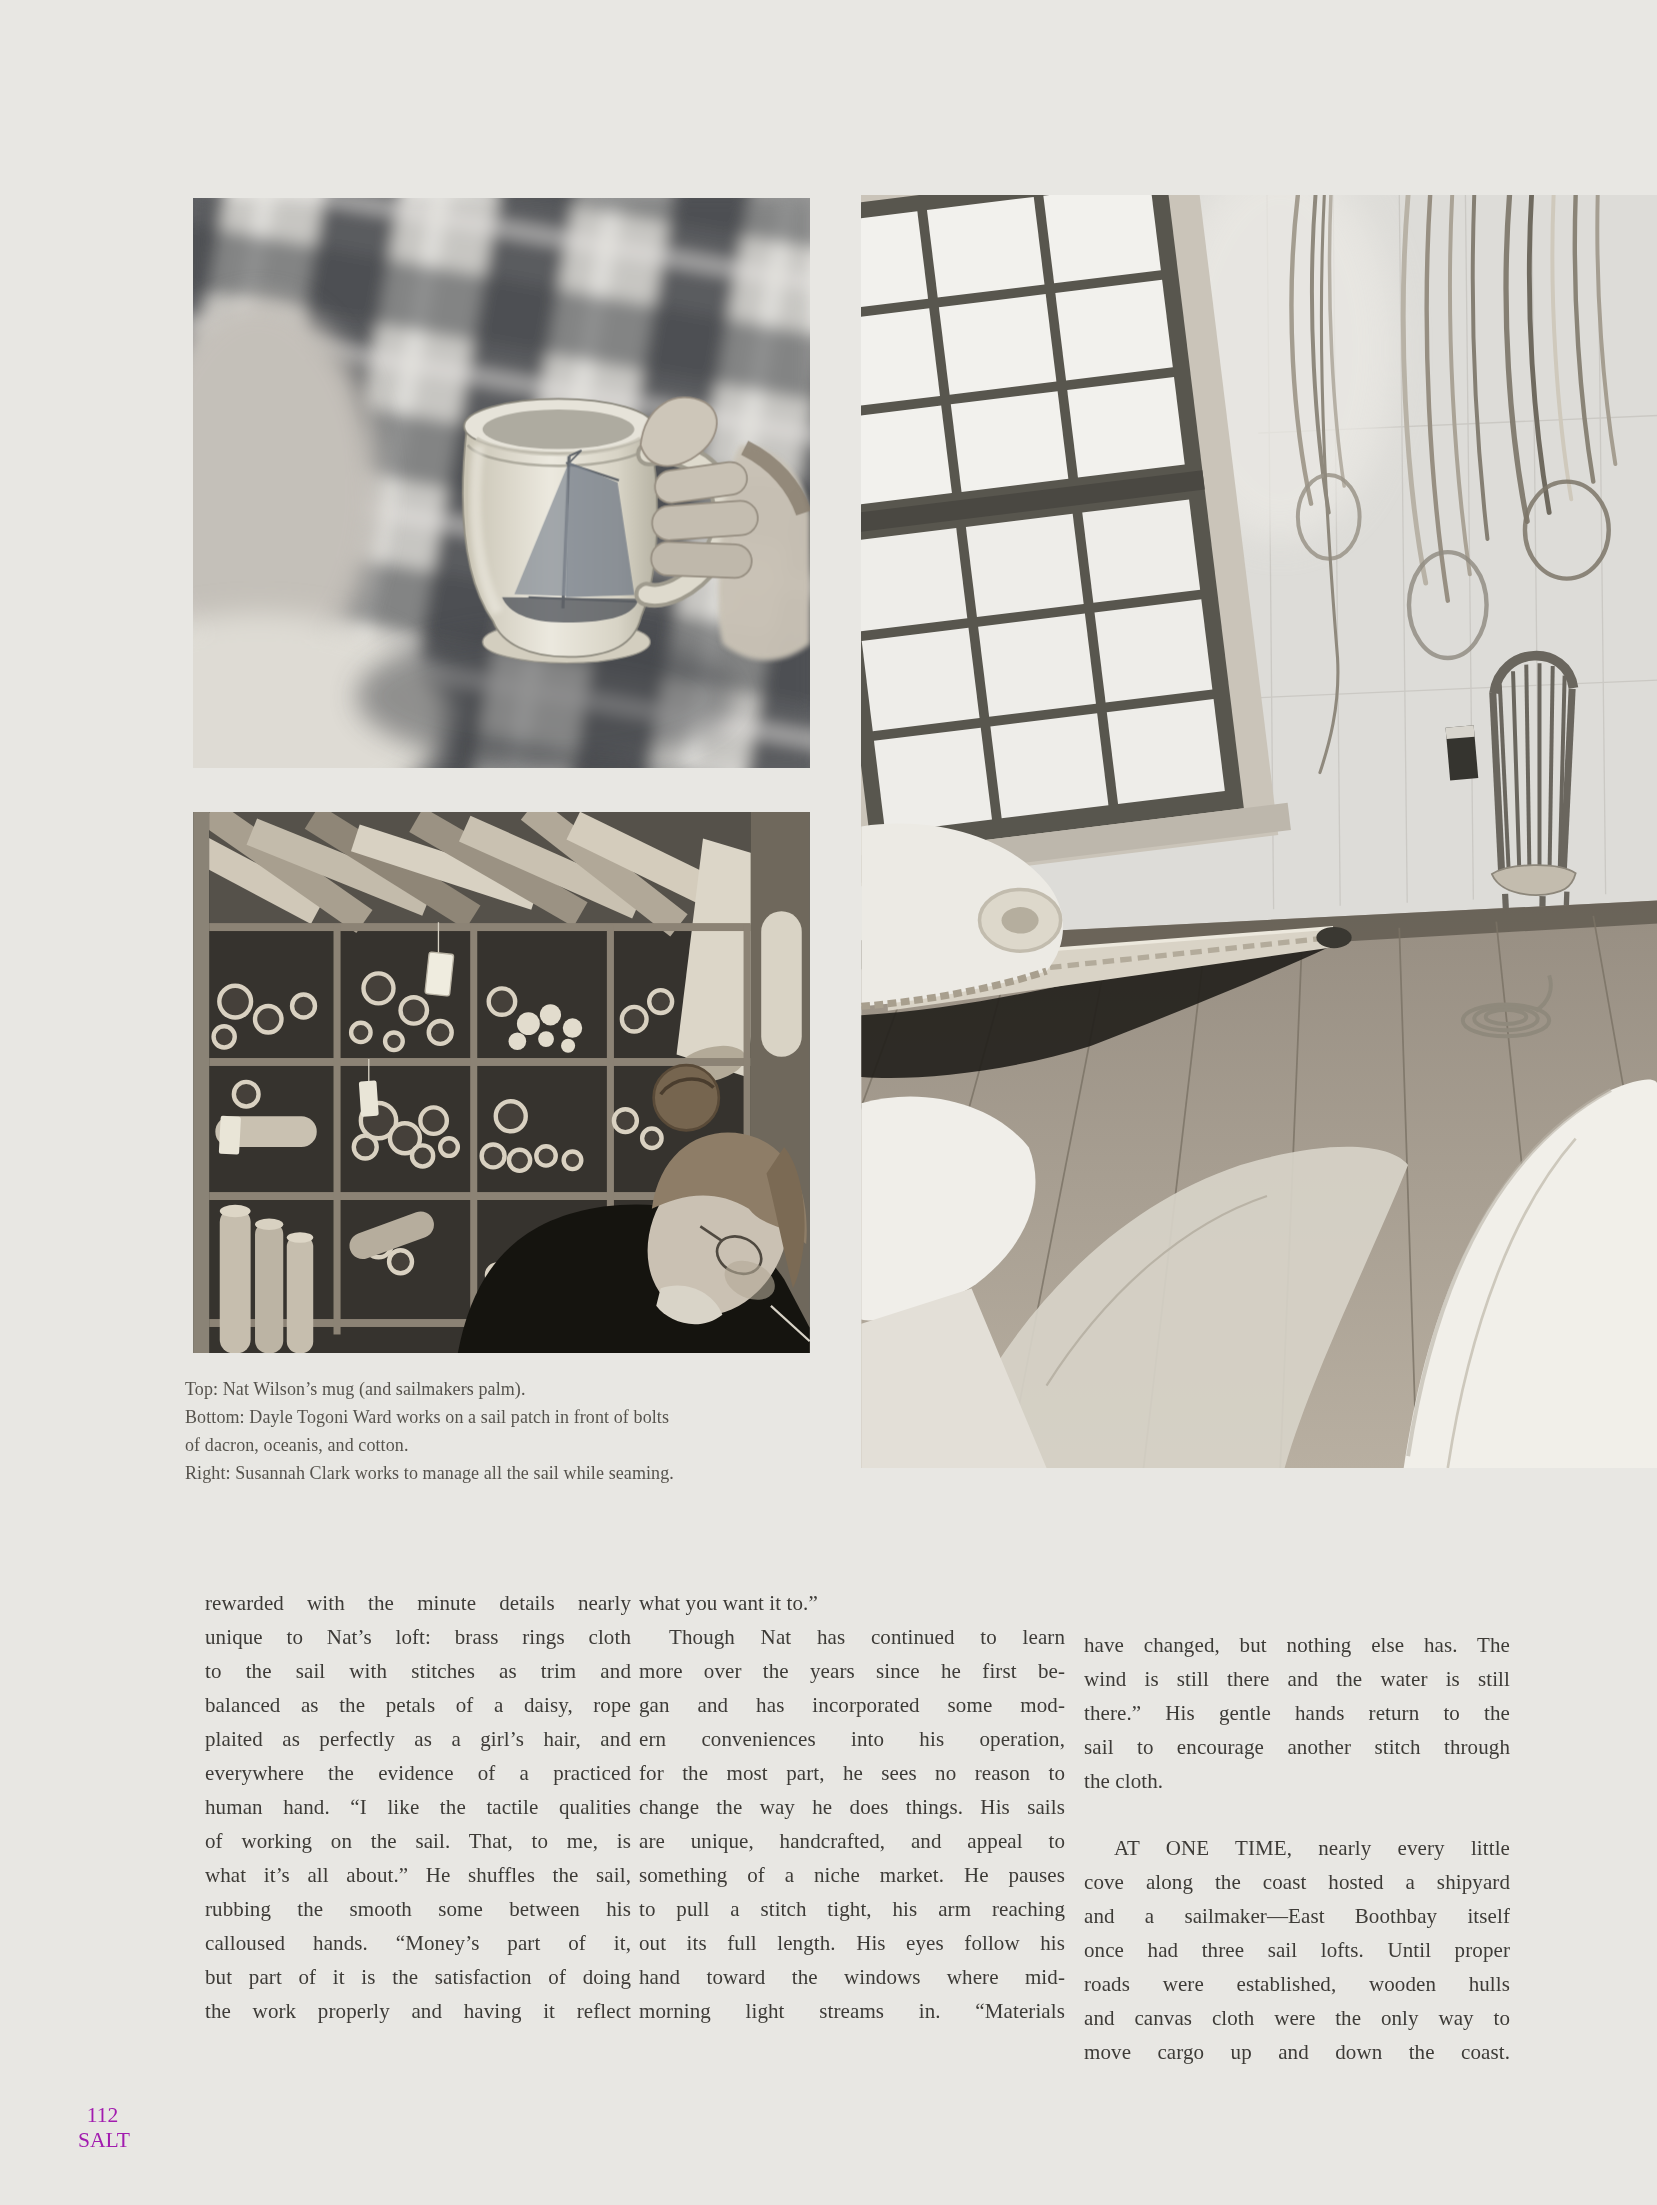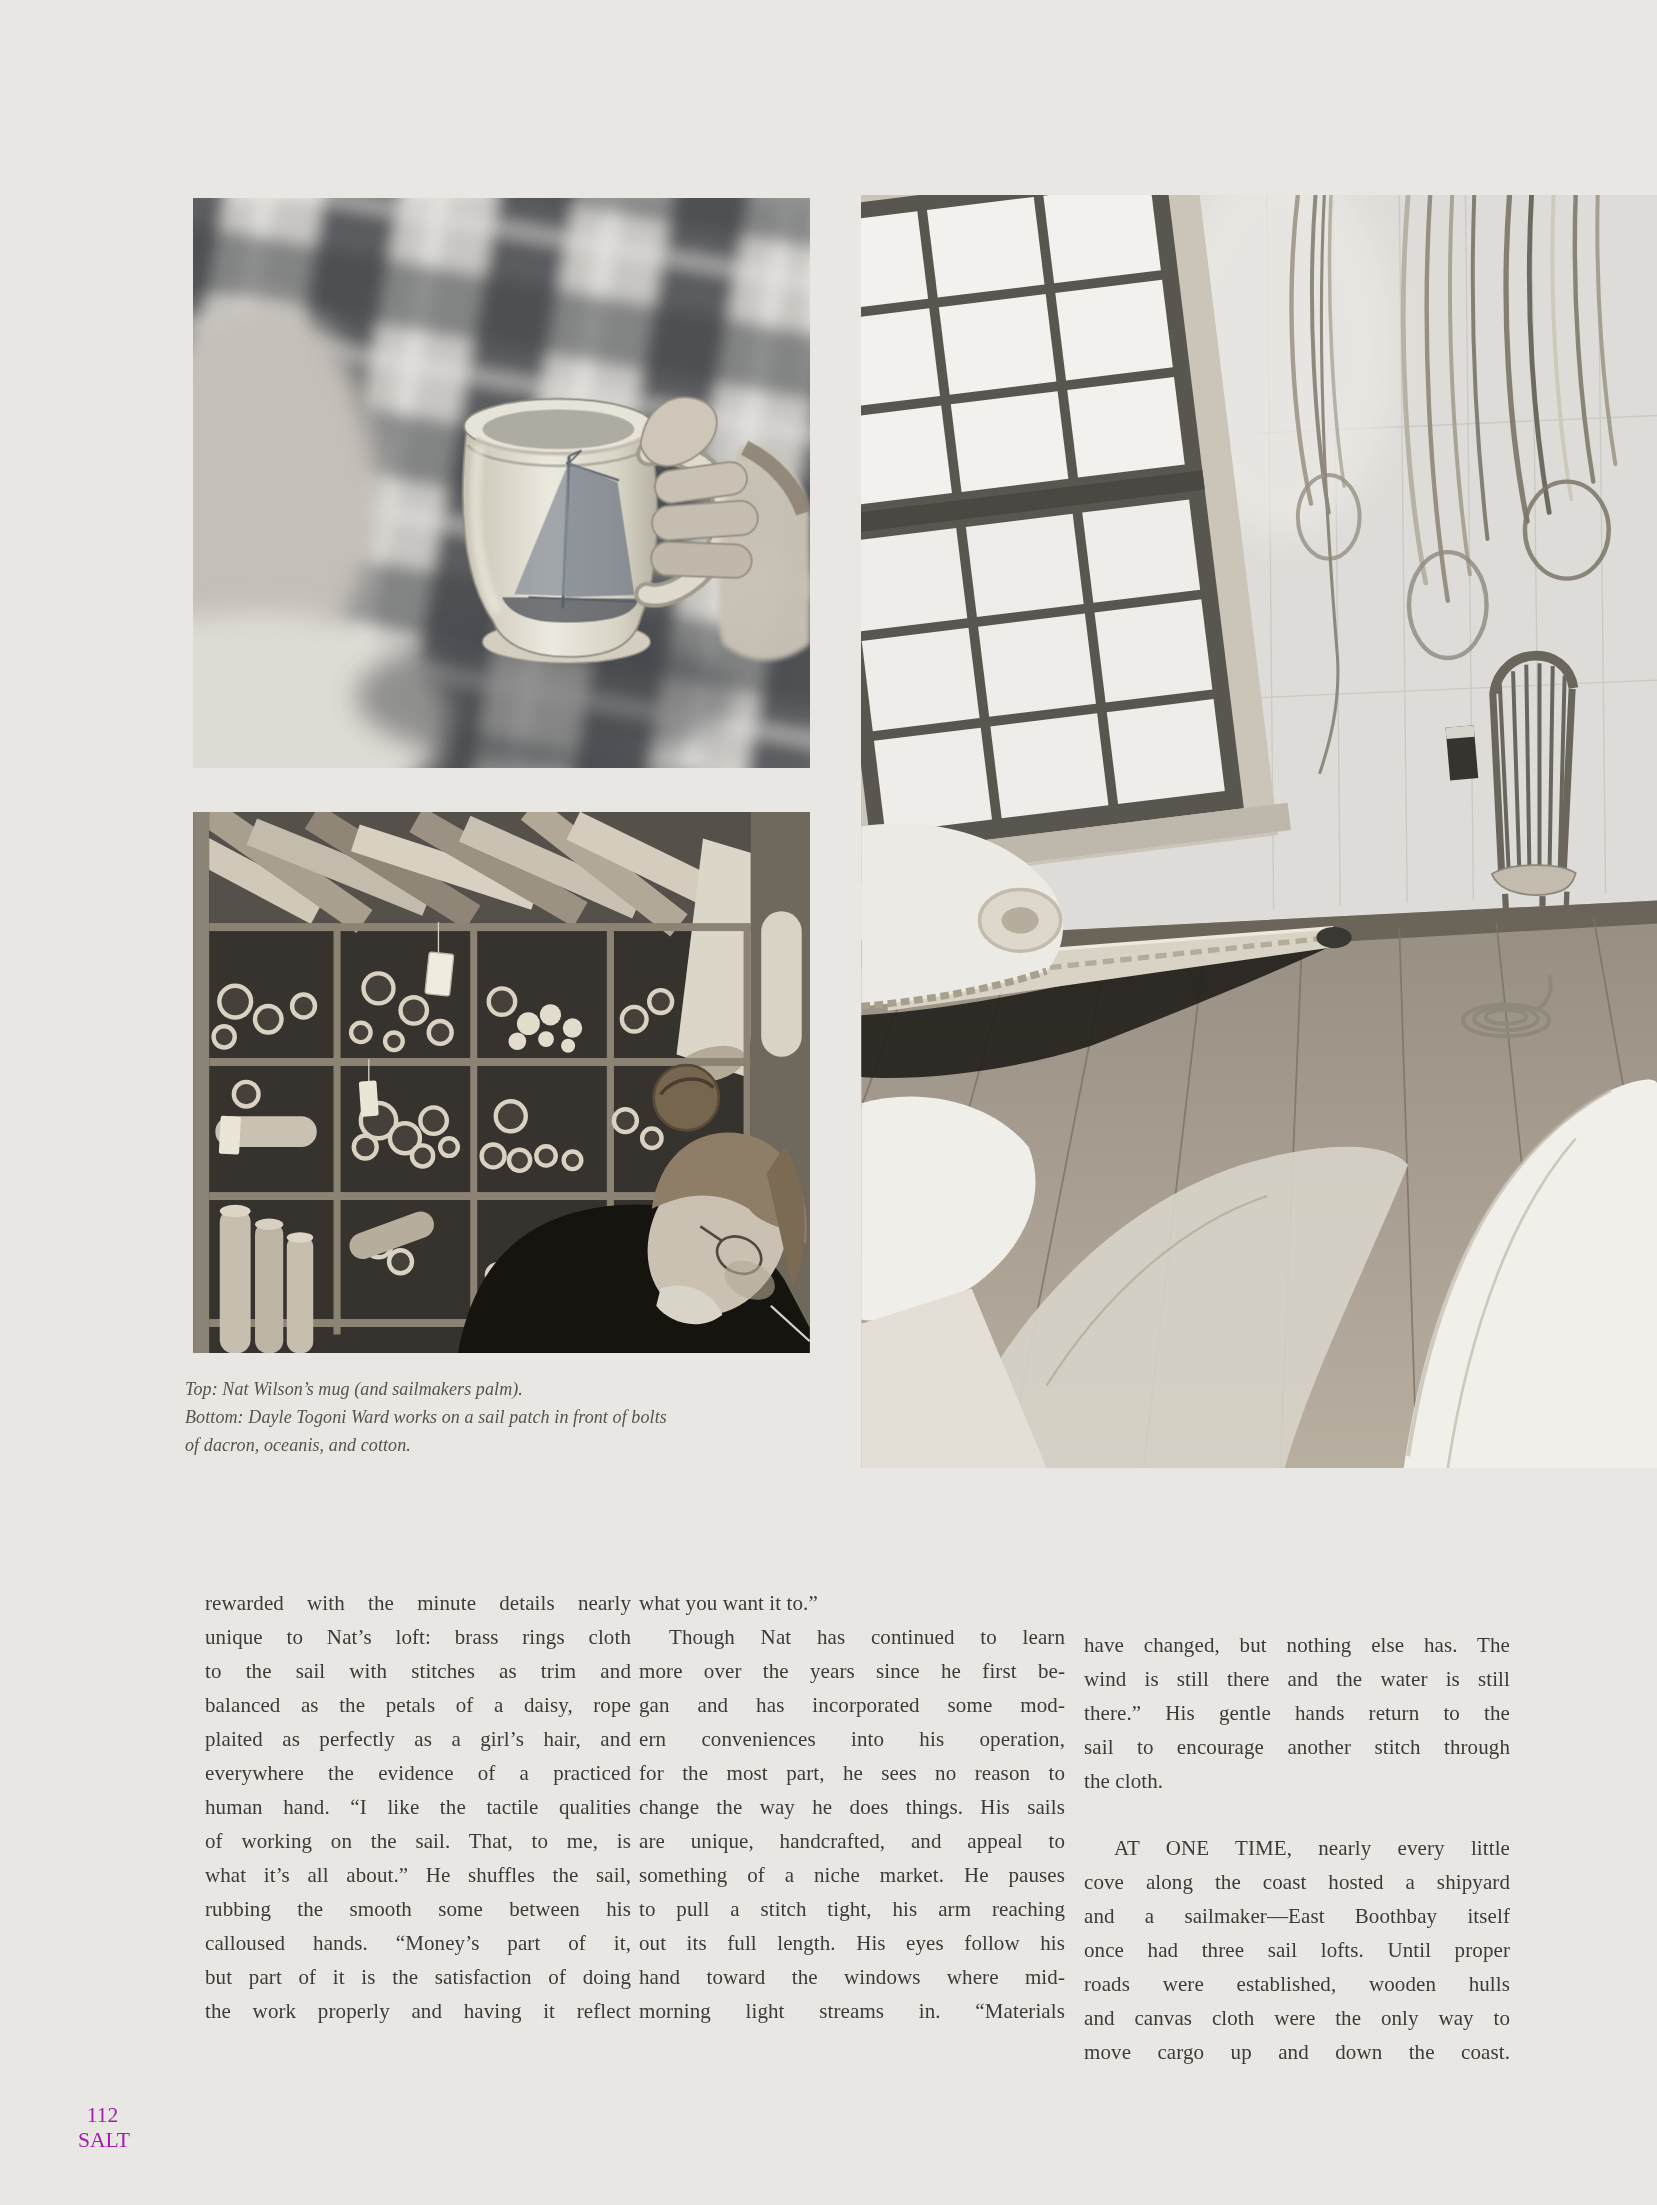--- a/index.html
+++ b/index.html
@@ -4,21 +4,21 @@
 <style>
   html,body{margin:0;padding:0;}
   body{width:1658px;height:2205px;background:#e8e7e3;position:relative;
        font-family:"Liberation Serif",serif;overflow:hidden;}
   .page{position:absolute;inset:0;}
   .photo{position:absolute;display:block;}
   #photo-mug{left:193px;top:198px;}
   #photo-shelves{left:193px;top:812px;}
   #photo-loft{left:861px;top:195px;}
   .caption{position:absolute;left:185px;top:1375px;width:573px;}
-  .caption div{font-style:italic;font-size:18px;line-height:28px;color:#56534d;
+  .caption div{font-size:18px;line-height:28px;color:#56534d;
                letter-spacing:0.1px;}
   .col{position:absolute;top:1586px;width:426px;}
   #col1{left:205px;}
   #col2{left:639px;}
   #col3{left:1084px;margin-top:42px;}
   .col div{font-size:21px;line-height:34px;color:#3d3b37;
            text-align:justify;text-align-last:justify;letter-spacing:0.1px;}
   .col div.end{text-align-last:left;}
   .col div.in{text-indent:30px;}
   .col div.gap{margin-top:33px;}
@@ -340,20 +340,21 @@
       <path d="M 1230,2887 C 1290,2480 1430,2180 1700,2030 C 1770,2000 1806,2000 1806,2020 L 1806,2887 Z" fill="#f1efe9"></path>
       <path d="M 1330,2887 C 1380,2560 1480,2300 1620,2140" stroke="#cdc8bc" stroke-width="6" fill="none"></path>
       <path d="M 1240,2860 C 1300,2470 1440,2170 1700,2030" stroke="#b9b3a6" stroke-width="9" fill="none" opacity=".6"></path>
     </g>
   </svg>
 
   <div class="caption">
       <div>Top: Nat Wilson’s mug (and sailmakers palm).</div>
       <div>Bottom: Dayle Togoni Ward works on a sail patch in front of bolts</div>
       <div>of dacron, oceanis, and cotton.</div>
+      <div>Right: Susannah Clark works to manage all the sail while seaming.</div>
     </div>
 
   <div class="col" id="col1">
       <div>rewarded with the minute details nearly</div>
       <div>unique to Nat’s loft: brass rings cloth</div>
       <div>to the sail with stitches as trim and</div>
       <div>balanced as the petals of a daisy, rope</div>
       <div>plaited as perfectly as a girl’s hair, and</div>
       <div>everywhere the evidence of a practiced</div>
       <div>human hand. “I like the tactile qualities</div>

